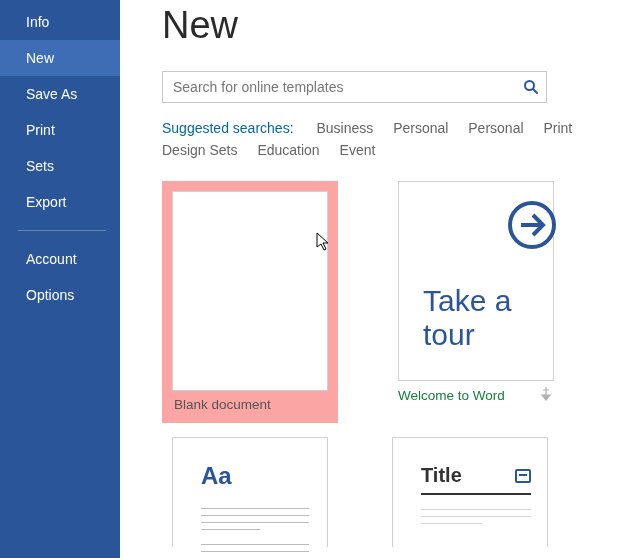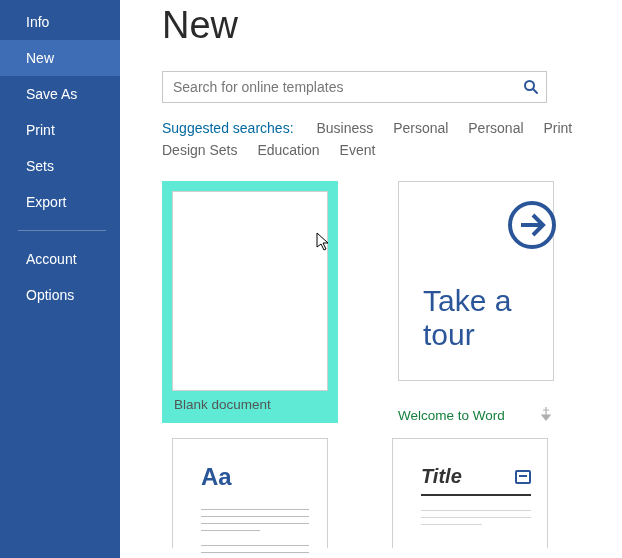--- a/index.html
+++ b/index.html
@@ -80,33 +80,32 @@
   .suggest-label { color: #0369a1; margin-right: 19px; }
   .suggest-link {
     color: #666;
     margin-right: 16px;
     cursor: pointer;
   }
   .tmpl {
     width: 176px;
     display: flex;
     flex-direction: column;
-    gap: 20px;
   }
   .tmpl-thumb {
     width: 156px;
     height: 200px;
     border: 1px solid #d0d0d0;
     background: #fff;
     position: relative;
     margin: 0 auto;
   }
   .tmpl.selected { }
   .tmpl.selected .thumb-outer {
-    background: #5eead4;
+    background: #fca5a5;
     padding: 10px;
     width: 176px;
     height: 242px;
   }
   .thumb-outer {
     width: 156px;
     height: 200px;
     margin: 0 auto;
   }
   .tmpl-label {
@@ -144,21 +143,21 @@
     color: #b0b0b0;
     margin-left: 6px;
   }
   
   .aa-card { padding: 24px 18px 0 18px; }
   .aa-text { color: #2a5699; font-size: 24px; font-weight: 600; margin-bottom: 18px; }
   .fake-line { height: 1px; background: #bcbcbc; margin-bottom: 6px; }
   .fake-line.half { width: 55%; }
   .fake-line-group { margin-bottom: 14px; }
   
-  .title-card { padding: 26px 16px 0 16px; font-style: italic; }
+  .title-card { padding: 26px 16px 0 16px; }
   .title-head {
     display: flex; justify-content: space-between; align-items: center;
     border-bottom: 2px solid #333; padding-bottom: 6px; margin-bottom: 14px;
   }
   .title-head-text { font-size: 20px; font-weight: 700; color: #333; }
   .title-head-icon { width: 16px; height: 14px; border: 2px solid #2a5699; border-radius: 2px; position: relative; }
   .title-head-icon::after { content:""; position:absolute; left:2px; right:2px; top:3px; height:2px; background:#2a5699; }
   .cursor {
     position: absolute;
     top: 232px; left: 316px;

